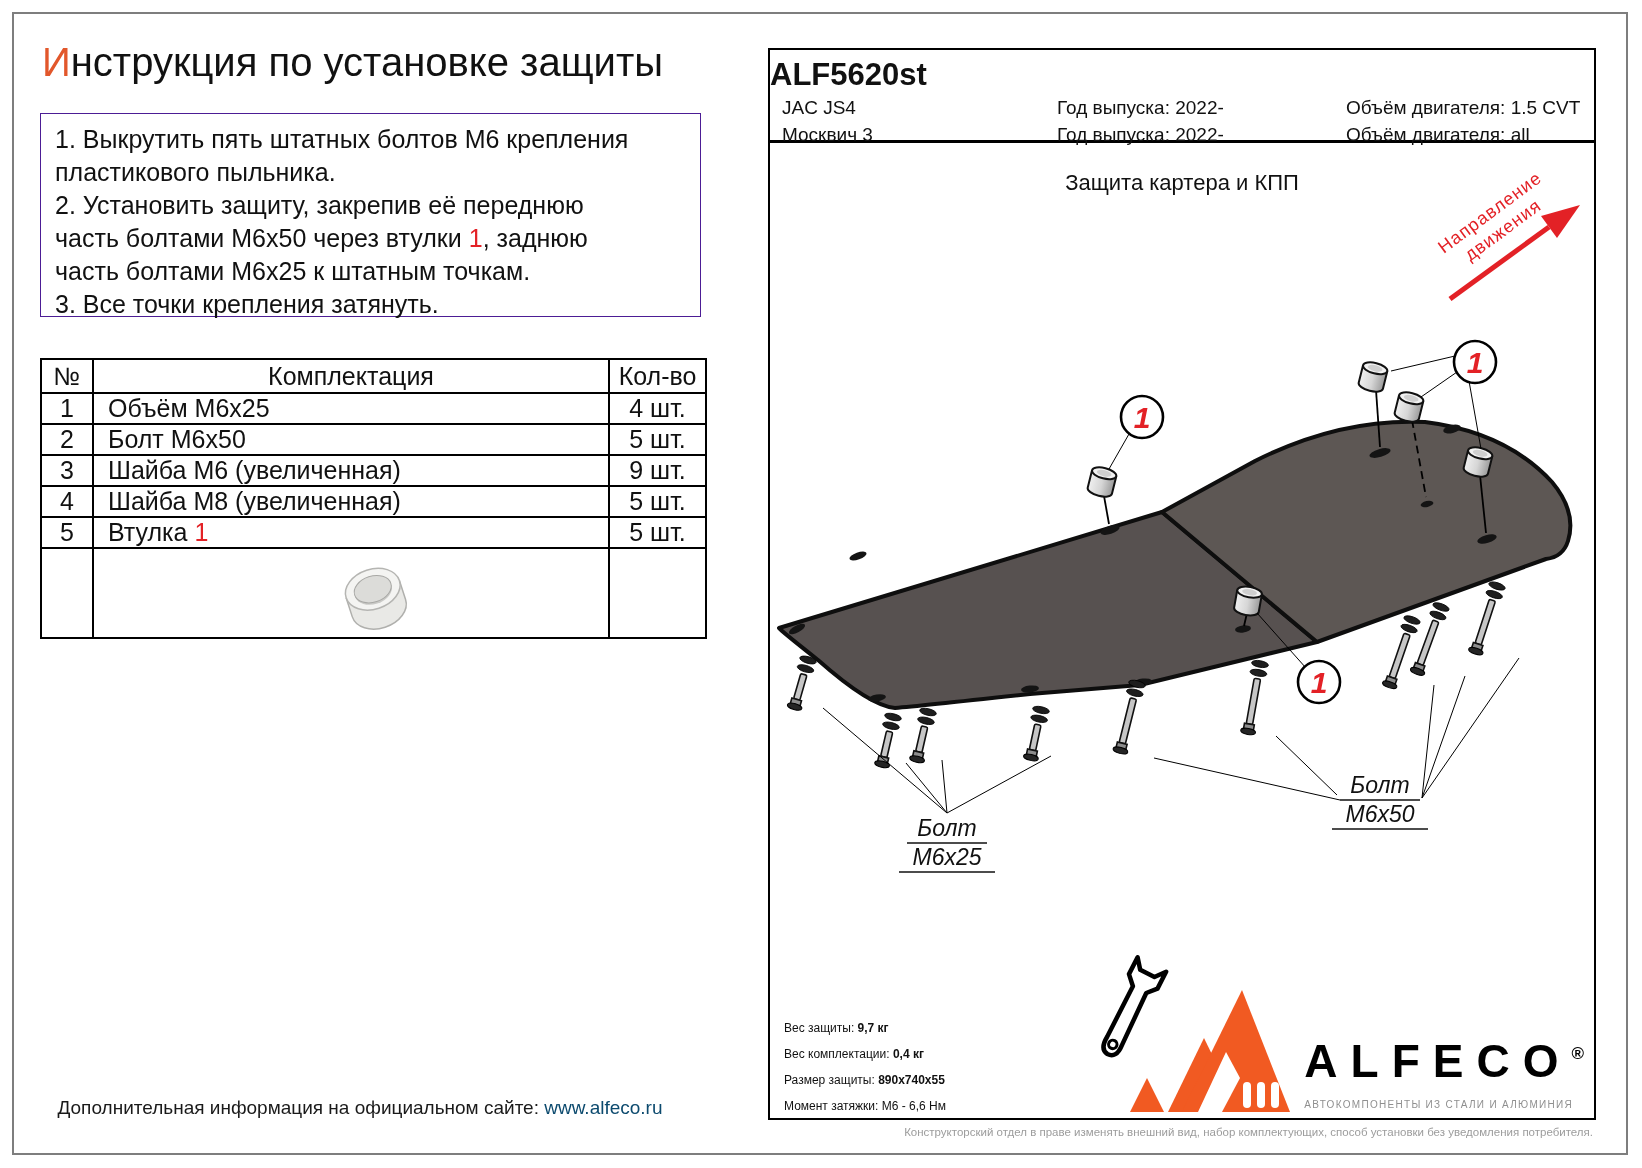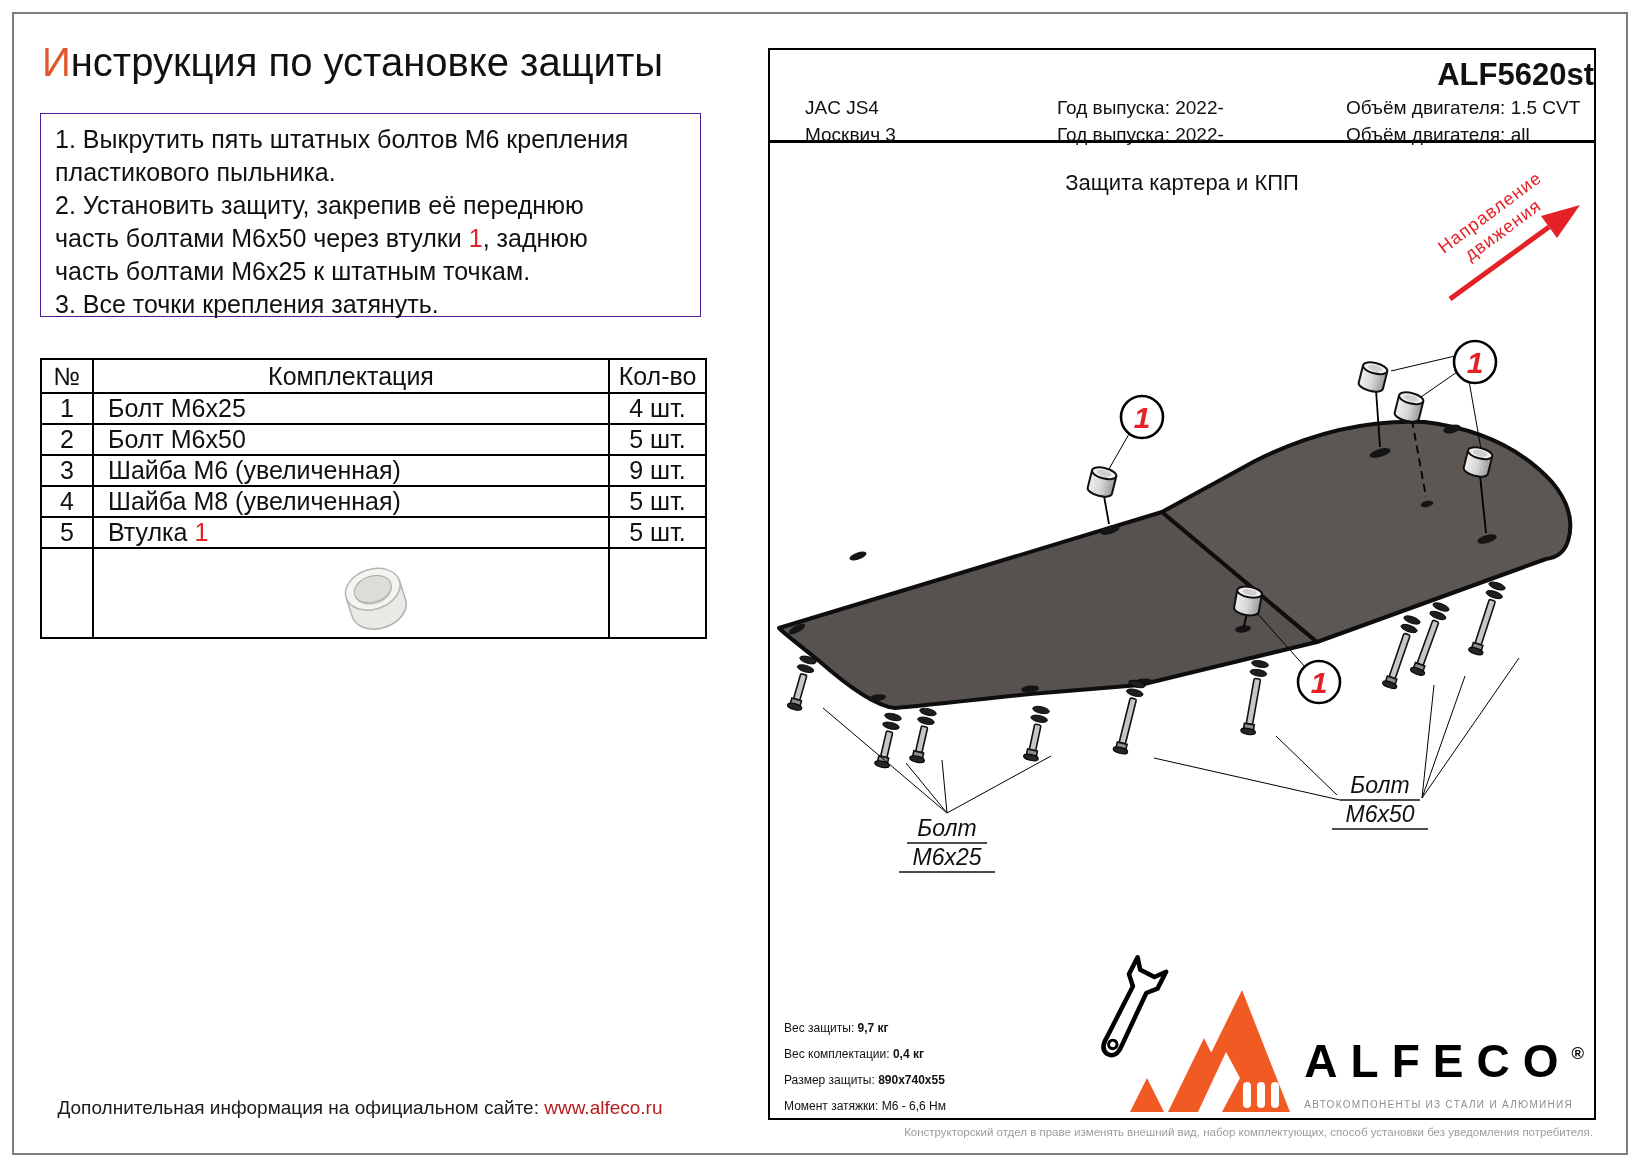--- a/index.html
+++ b/index.html
@@ -23,28 +23,28 @@
   .col-num{width:50px;text-align:center;}
   .col-name{text-align:left;padding-left:14px !important;}
   .col-name-h{text-align:center;}
   .col-qty{width:95px;text-align:center;border-radius:6px;}
   .img-row td{height:88px;vertical-align:top;}
   .bushing-photo{display:block;margin-left:240px;margin-top:2px;}
   .lube-note{position:absolute;left:30px;top:1028px;width:660px;text-align:center;
         color:#e32126;font-size:23px;line-height:32px;}
   .site-note{position:absolute;left:30px;top:1097px;width:660px;text-align:center;
         font-size:19px;color:#1a1a1a;}
-  .site-note .link{color:#b91c1c;cursor:pointer;}
+  .site-note .link{color:#0c4a6e;cursor:pointer;}
 
   
   .panel{position:absolute;left:768px;top:48px;width:824px;height:1068px;border:2px solid #000;}
   .panel-header{position:relative;height:90px;border-bottom:3px solid #000;}
-  .code{text-align:right;font-weight:bold;font-size:31px;padding-top:7px;}
+  .code{text-align:left;font-weight:bold;font-size:31px;padding-top:7px;}
   .mcol{position:absolute;top:44px;line-height:27px;font-size:19px;white-space:nowrap;}
-  .mcol.c1{left:35px;}
+  .mcol.c1{left:12px;}
   .mcol.c2{left:287px;}
   .mcol.c3{left:576px;}
   .subtitle{position:absolute;left:0;right:0;top:120px;text-align:center;font-size:22px;}
   .drawing{position:absolute;left:0;top:93px;width:826px;height:977px;}
   .specs{position:absolute;left:14px;top:965px;font-size:12px;line-height:26px;white-space:nowrap;}
   .specs b{font-weight:bold;}
   .logo{position:absolute;right:10px;bottom:6px;display:flex;align-items:flex-end;}
   .logo-text{margin-left:14px;padding-bottom:2px;}
   .wordmark{font-size:46px;font-weight:bold;letter-spacing:13px;color:#000000;line-height:46px;white-space:nowrap;}
   .wordmark sup{font-size:17px;letter-spacing:0;vertical-align:18px;}
@@ -88,21 +88,21 @@
 
   <table class="parts-table">
     <tbody>
         <tr>
       <th class="col-num">№</th>
       <th class="col-name-h">Комплектация</th>
       <th class="col-qty">Кол-во</th>
     </tr>
     <tr>
       <td class="col-num">1</td>
-      <td class="col-name">Болт М6х25</td>
+      <td class="col-name">Объём М6х25</td>
       <td class="col-qty">4 шт.</td>
     </tr>
     <tr>
       <td class="col-num">2</td>
       <td class="col-name">Болт М6х50</td>
       <td class="col-qty">5 шт.</td>
     </tr>
     <tr>
       <td class="col-num">3</td>
       <td class="col-name">Шайба М6 (увеличенная)</td>

